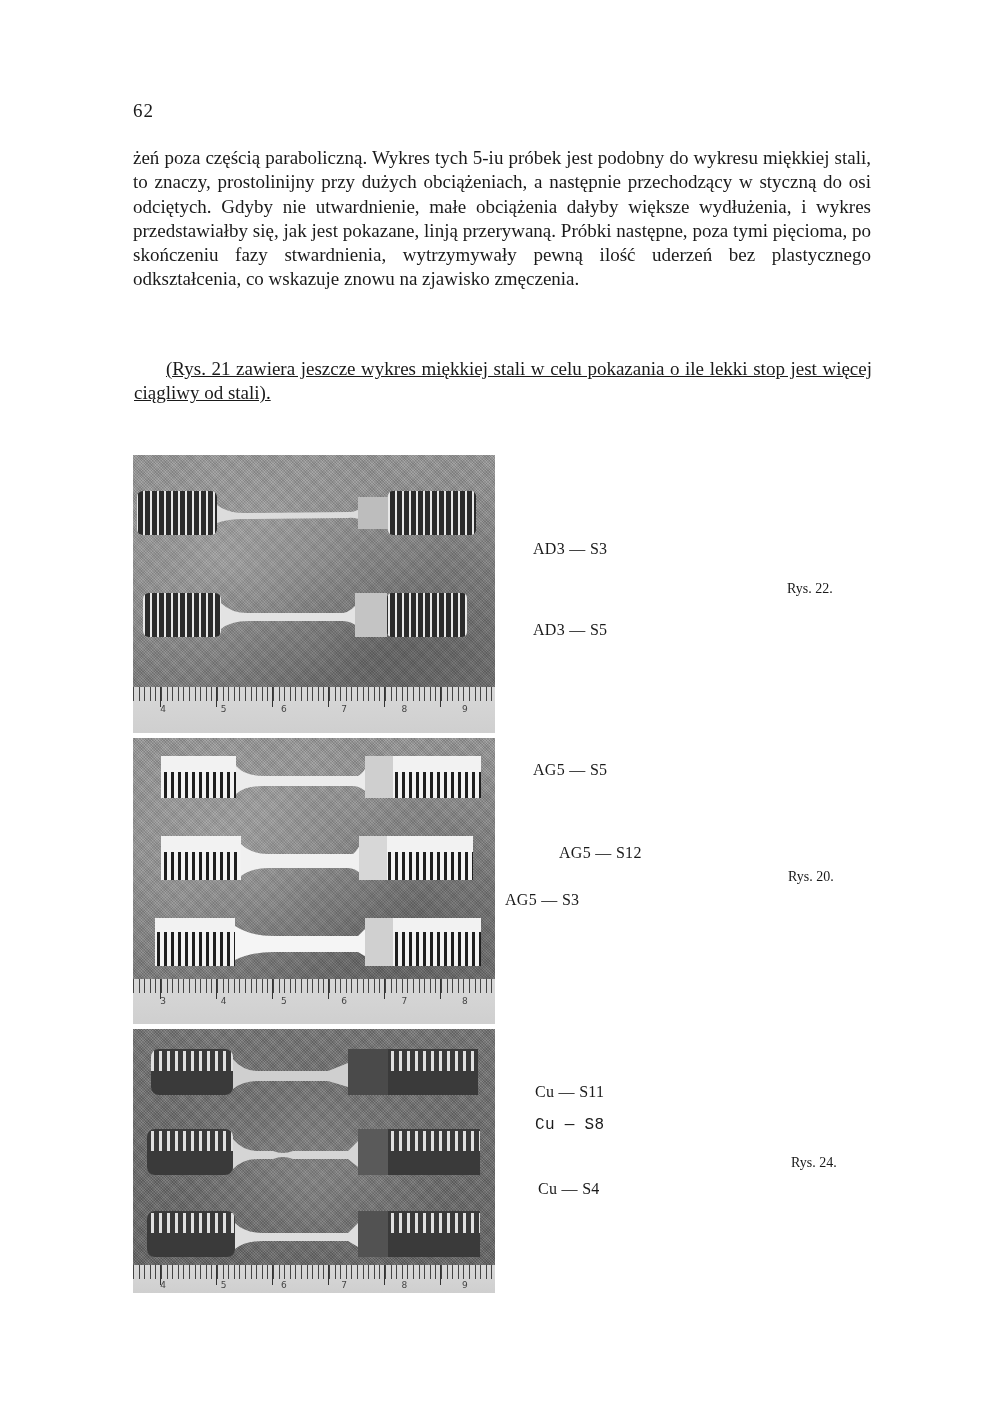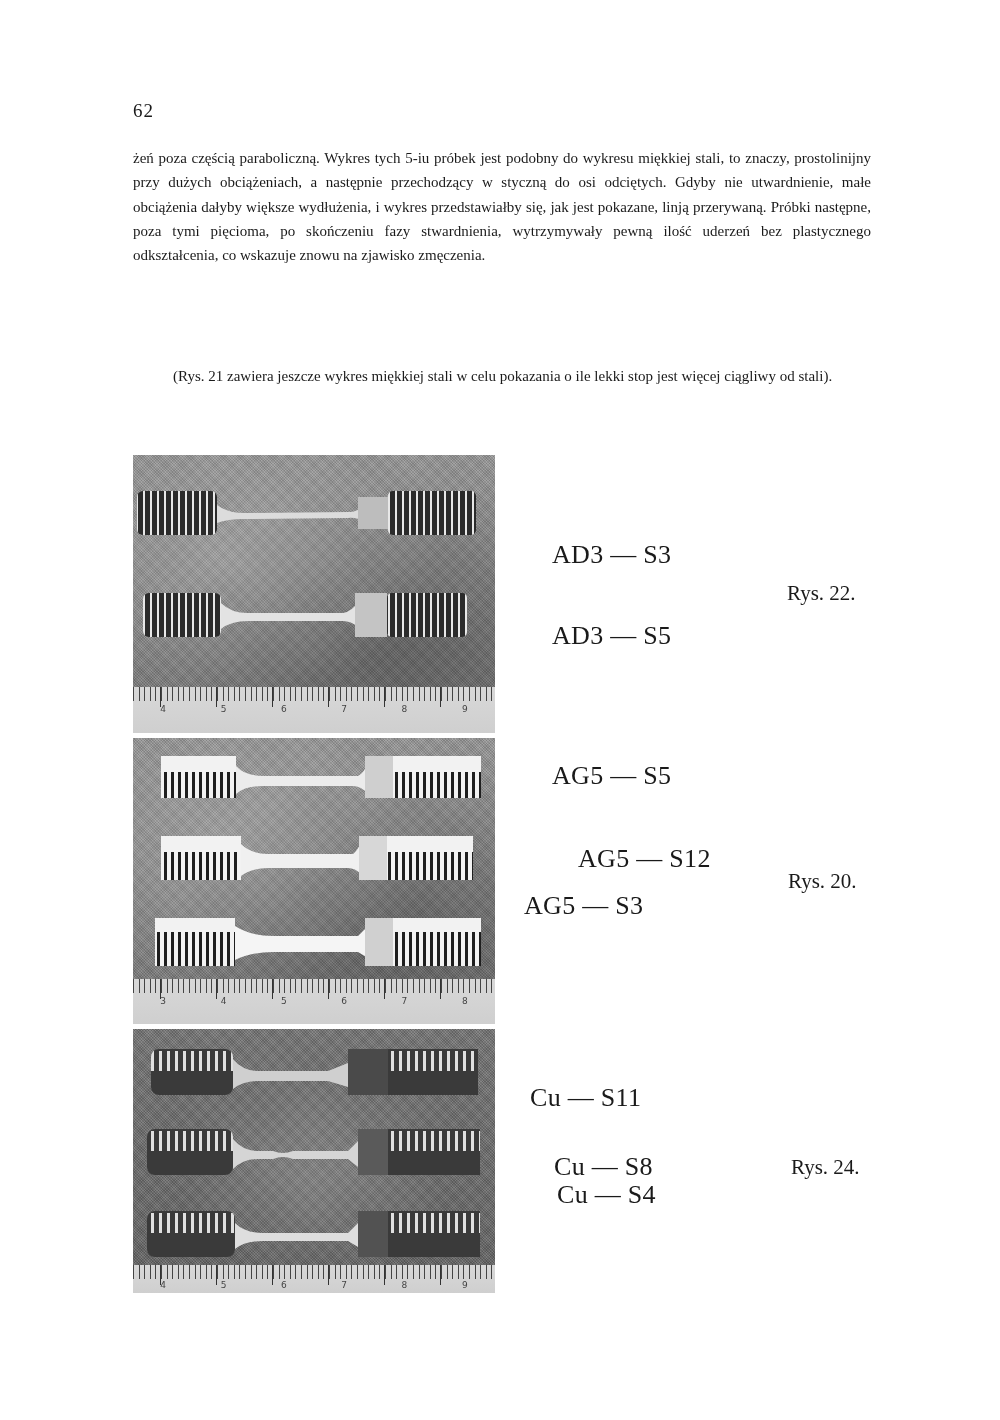--- a/index.html
+++ b/index.html
@@ -19,21 +19,21 @@
       position: absolute;
       left: 133px;
       top: 100px;
       font-size: 19px;
       letter-spacing: 1px;
     }
     .body-text {
       position: absolute;
       left: 133px;
       width: 738px;
-      font-size: 15px;
+      font-size: 19px;
       line-height: 24.3px;
       text-align: justify;
     }
     .para-1 { top: 146px; }
     .para-2 { top: 356px; text-indent: 32px; }
 
     .figure {
       position: absolute;
       left: 133px;
       top: 455px;
@@ -103,38 +103,37 @@
       right: 0;
       display: flex;
       justify-content: space-around;
       font-size: 9px;
       color: #444;
       font-family: "DejaVu Sans", sans-serif;
     }
 
     .label {
       position: absolute;
-      font-size: 26px;
+      font-size: 16px;
       letter-spacing: 0.3px;
       white-space: pre;
-      margin-left: 19px;
     }
     .fig-caption {
       position: absolute;
-      font-size: 21px;
+      font-size: 14px;
       white-space: pre;
     }
   </style>
 </head>
 <body>
 
 <div class="page-number">62</div>
 
 <p class="body-text para-1" style="margin:0;">żeń poza częścią paraboliczną. Wykres tych 5-iu próbek jest podobny do wykresu miękkiej stali, to znaczy, prostolinijny przy dużych obciążeniach, a następnie przechodzący w styczną do osi odciętych. Gdyby nie utwardnienie, małe obciążenia dałyby większe wydłużenia, i wykres przedstawiałby się, jak jest pokazane, linją przerywaną. Próbki następne, poza tymi pięcioma, po skończeniu fazy stwardnienia, wytrzymywały pewną ilość uderzeń bez plastycznego odkształcenia, co wskazuje znowu na zjawisko zmęczenia.</p>
-<p class="body-text para-2" style="margin:8px;">(Rys. 21 zawiera jeszcze wykres miękkiej stali w celu pokazania o ile lekki stop jest więcej ciągliwy od stali).</p>
+<p class="body-text para-2" style="margin:1px;text-decoration:underline;">(Rys. 21 zawiera jeszcze wykres miękkiej stali w celu pokazania o ile lekki stop jest więcej ciągliwy od stali).</p>
 
 <div class="figure">
 
   <div class="photo photo-1">
     <div class="photo-bg"></div>
     <svg class="specimen" style="top:28px;" width="362" height="70">
       <defs>
         <pattern id="thr1" width="7" height="60" patternUnits="userSpaceOnUse">
           <rect width="7" height="60" fill="#2b2b2b"></rect>
           <rect x="3" width="2" height="60" fill="#e8e8e8"></rect>
@@ -248,16 +247,16 @@
 
 <div class="label" style="left:533px; top:540px;">AD3 — S3</div>
 <div class="label" style="left:533px; top:621px;">AD3 — S5</div>
 <div class="fig-caption" style="left:787px; top:581px;">Rys. 22.</div>
 
 <div class="label" style="left:533px; top:761px;">AG5 — S5</div>
 <div class="label" style="left:559px; top:844px;">AG5 — S12</div>
 <div class="label" style="left:505px; top:891px;">AG5 — S3</div>
 <div class="fig-caption" style="left:788px; top:869px;">Rys. 20.</div>
 
-<div class="label" style="left:511px; top:1083px;">Cu — S11</div>
-<div class="label" style="left:535px; top:1152px;">Cu — S8</div>
+<div class="label" style="left:535px; top:1083px;">Cu — S11</div>
+<div class="label" style="left:535px; top:1116px;font-family:Liberation Mono, monospace;">Cu — S8</div>
 <div class="label" style="left:538px; top:1180px;">Cu — S4</div>
 <div class="fig-caption" style="left:791px; top:1155px;">Rys. 24.</div>
 
 </body></html>

